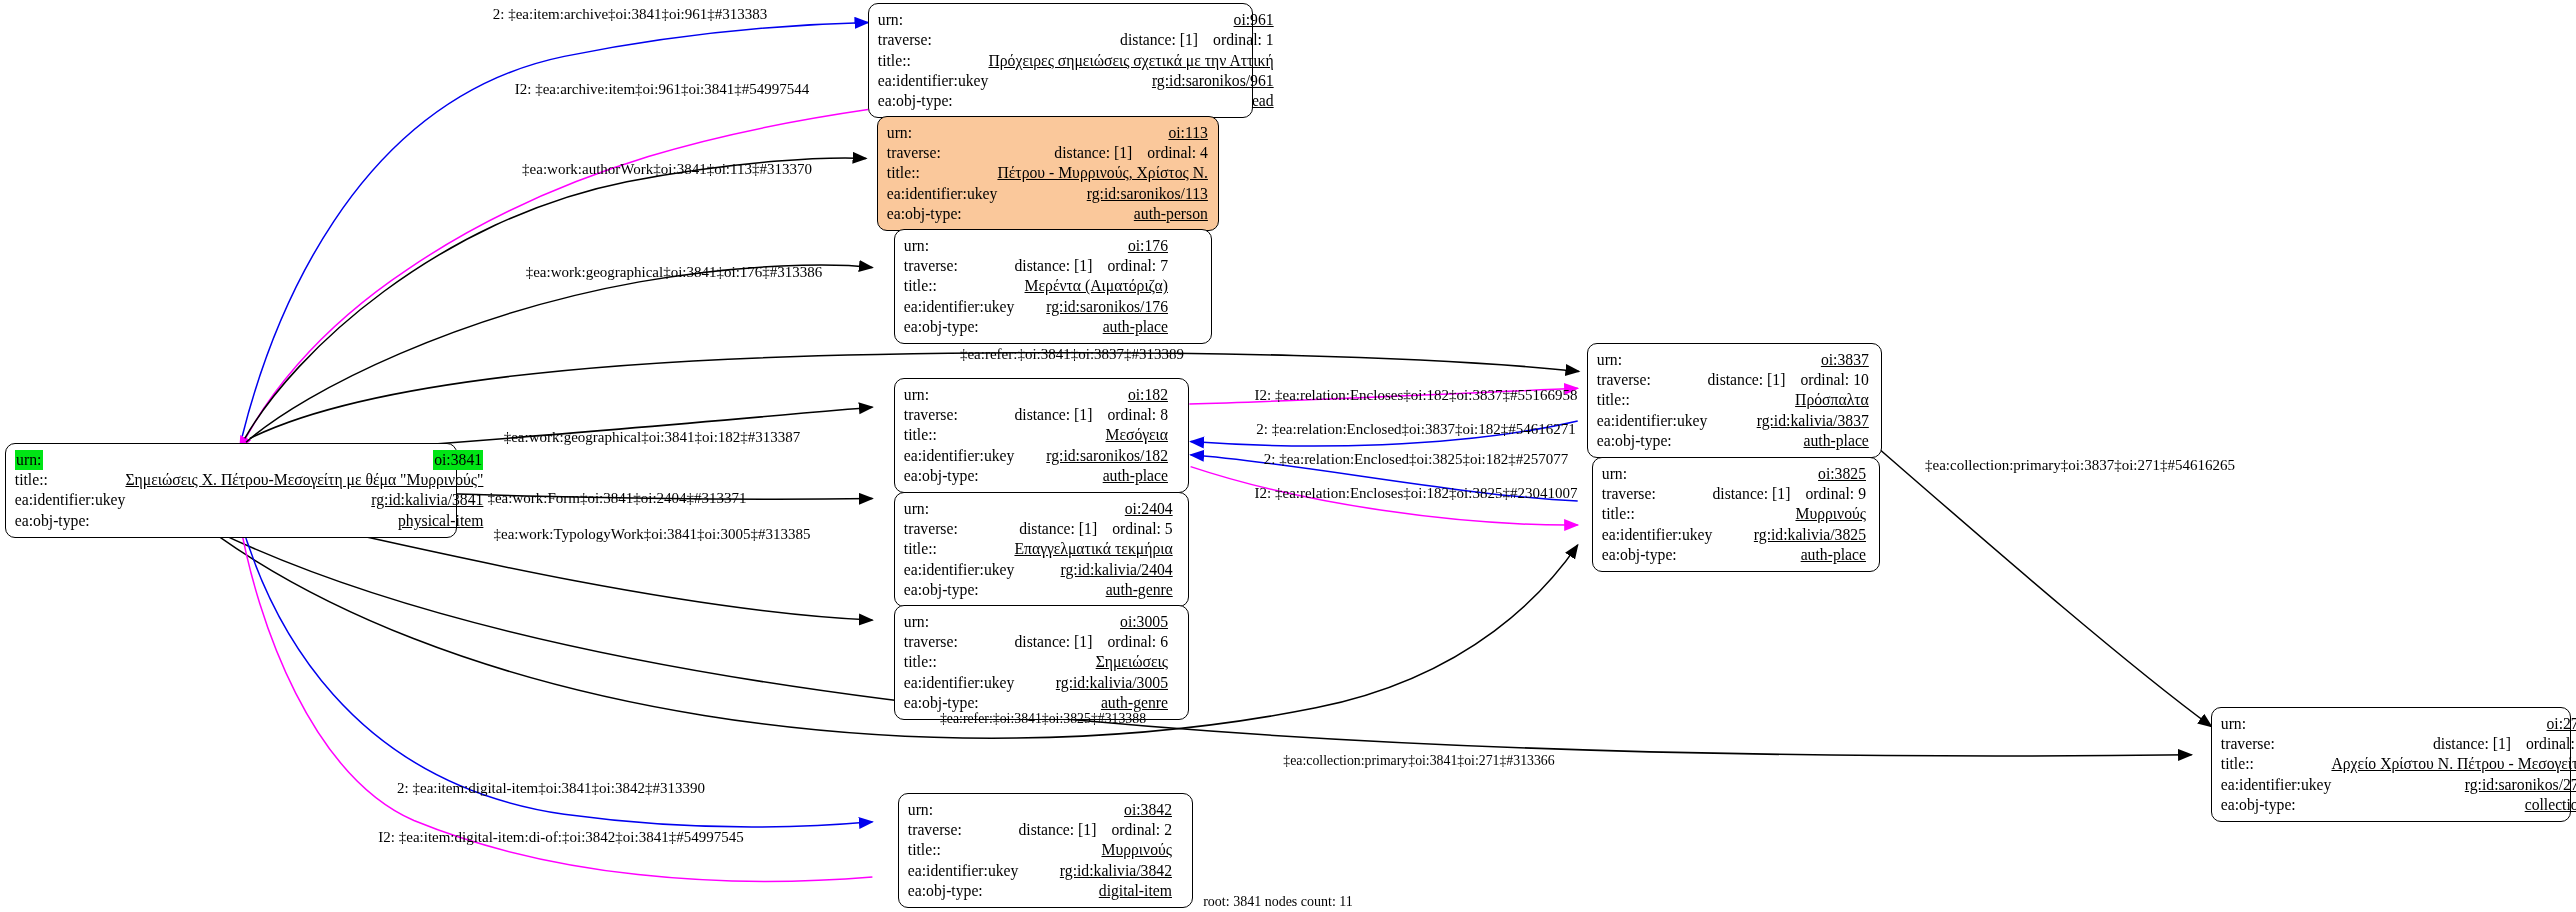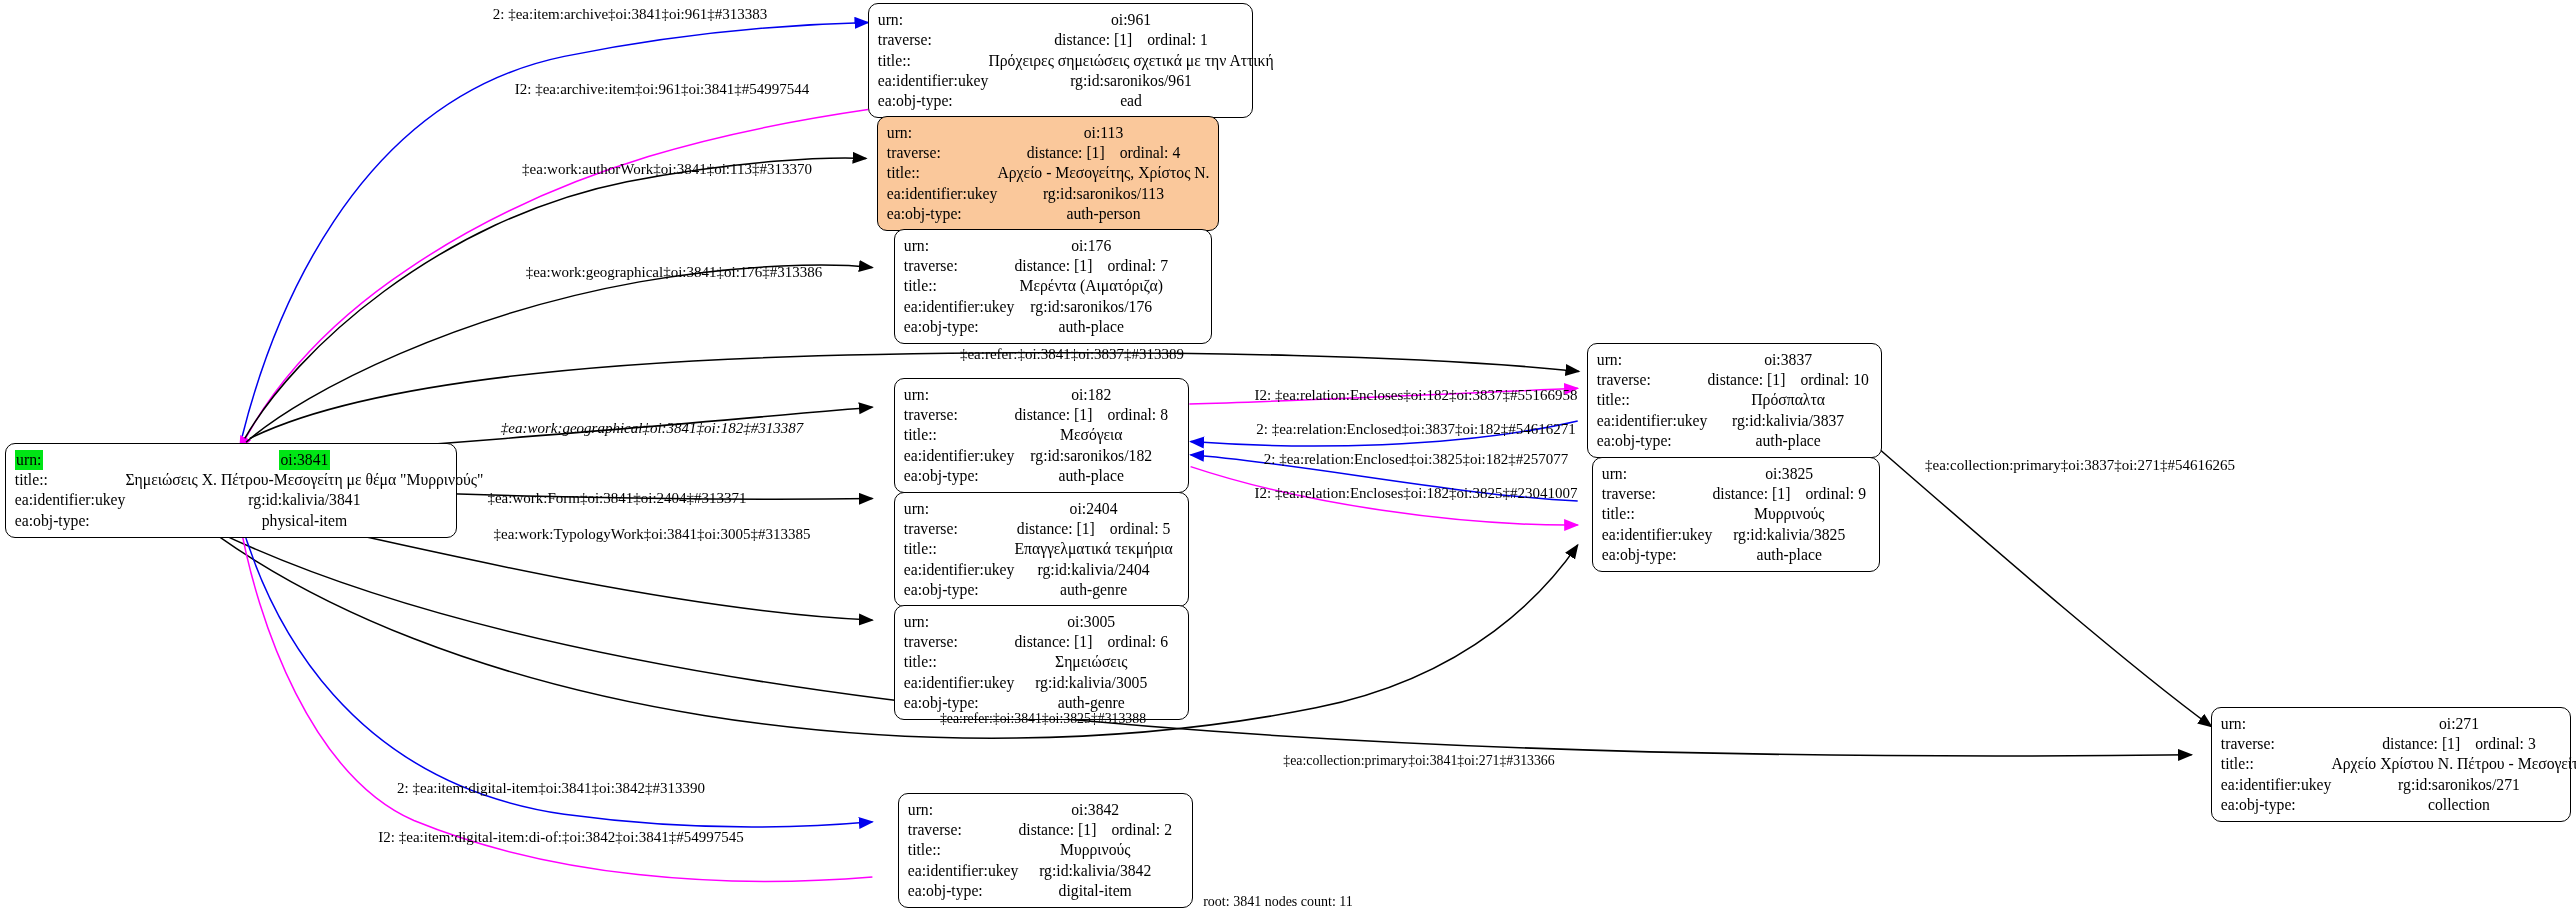--- a/index.html
+++ b/index.html
@@ -42,21 +42,21 @@
     white-space: nowrap;
   }
   table.rows td {
     padding: 0 0 0 0;
     vertical-align: baseline;
   }
   td.k {
     padding-right: 8.8px;
     text-align: left;
   }
-  td.v { text-align: center; }
+  td.v { text-align: right; text-decoration: underline; }
   .hl-k, .hl-v {
     background: #00e515;
     display: inline-block;
     padding: 0 1.3px;
   }
   .dist-wrap { display: inline-block; }
   .dist-wrap .ord { padding-left: 15px; }
   .edge-label {
     position: absolute;
     font-size: 15px;
@@ -185,21 +185,21 @@
           <tr>
         <td class="k">urn:</td>
         <td class="v">oi:113</td>
       </tr>
       <tr>
         <td class="k">traverse:</td>
         <td class="v"><span class="dist-wrap"><span>distance: [1]</span><span class="ord">ordinal: 4</span></span></td>
       </tr>
       <tr>
         <td class="k">title::</td>
-        <td class="v">Αρχείο - Μεσογείτης, Χρίστος Ν.</td>
+        <td class="v">Πέτρου - Μυρρινούς, Χρίστος Ν.</td>
       </tr>
       <tr>
         <td class="k">ea:identifier:ukey</td>
         <td class="v">rg:id:saronikos/113</td>
       </tr>
       <tr>
         <td class="k">ea:obj-type:</td>
         <td class="v">auth-person</td>
       </tr>
     </tbody>
@@ -425,21 +425,21 @@
   <div class="edge-label" style="left:630px; top:13.8px;">2: ‡ea:item:archive‡oi:3841‡oi:961‡#313383</div>
 
   <div class="edge-label" style="left:662px; top:89px;">I2: ‡ea:archive:item‡oi:961‡oi:3841‡#54997544</div>
 
   <div class="edge-label" style="left:667px; top:169px;">‡ea:work:authorWork‡oi:3841‡oi:113‡#313370</div>
 
   <div class="edge-label" style="left:674px; top:272px;">‡ea:work:geographical‡oi:3841‡oi:176‡#313386</div>
 
   <div class="edge-label" style="left:1072px; top:354px;">‡ea:refer:‡oi:3841‡oi:3837‡#313389</div>
 
-  <div class="edge-label" style="left:652px; top:428px;font-style:italic;">‡ea:work:geographical‡oi:3841‡oi:182‡#313387</div>
+  <div class="edge-label" style="left:652px; top:437px;">‡ea:work:geographical‡oi:3841‡oi:182‡#313387</div>
 
   <div class="edge-label" style="left:617px; top:498px;">‡ea:work:Form‡oi:3841‡oi:2404‡#313371</div>
 
   <div class="edge-label" style="left:652px; top:534px;">‡ea:work:TypologyWork‡oi:3841‡oi:3005‡#313385</div>
 
   <div class="edge-label" style="left:1416px; top:395px;">I2: ‡ea:relation:Encloses‡oi:182‡oi:3837‡#55166958</div>
 
   <div class="edge-label" style="left:1416px; top:429px;">2: ‡ea:relation:Enclosed‡oi:3837‡oi:182‡#54616271</div>
 
   <div class="edge-label" style="left:1416px; top:459px;text-align:center;">2: ‡ea:relation:Enclosed‡oi:3825‡oi:182‡#257077</div>

